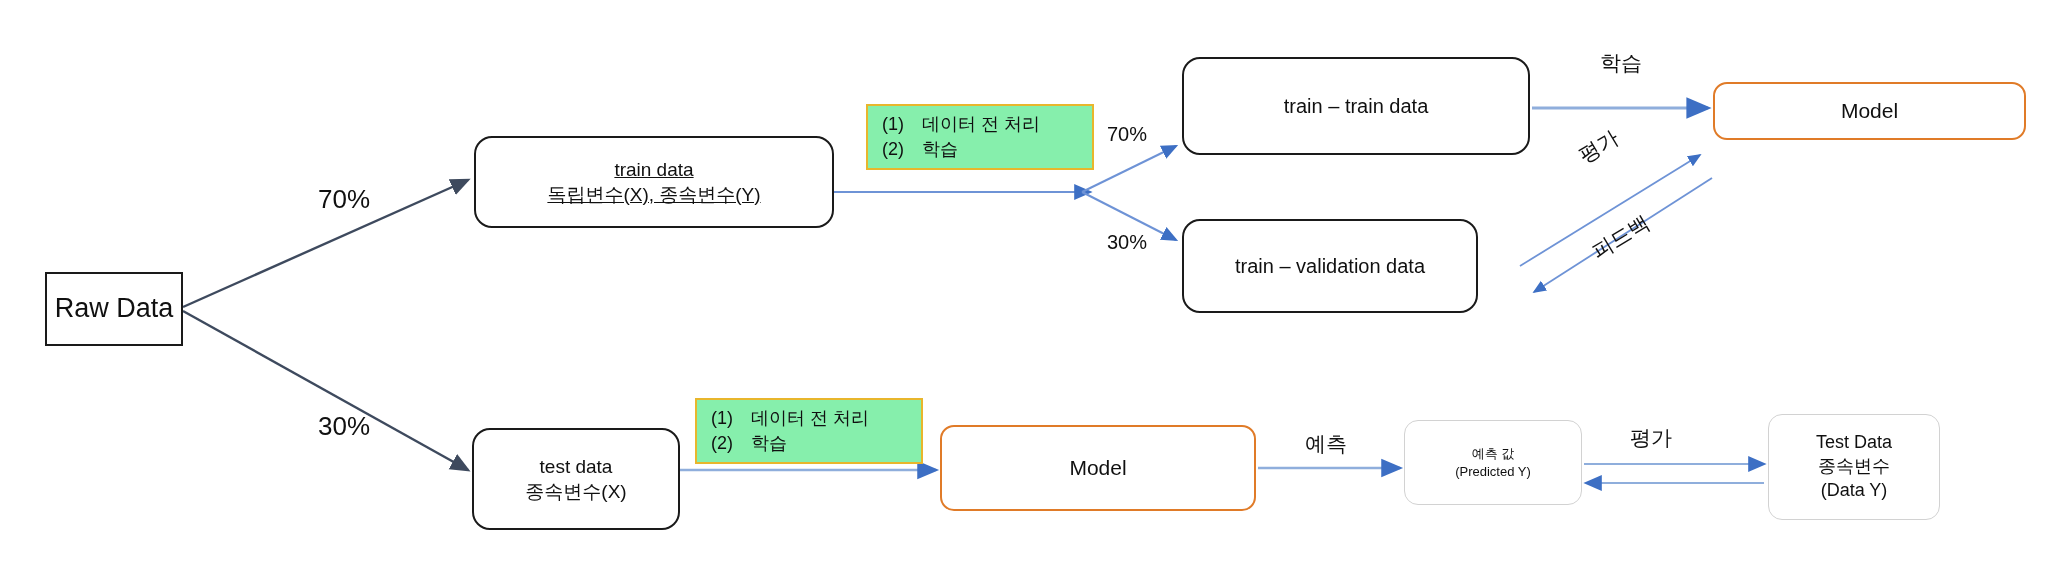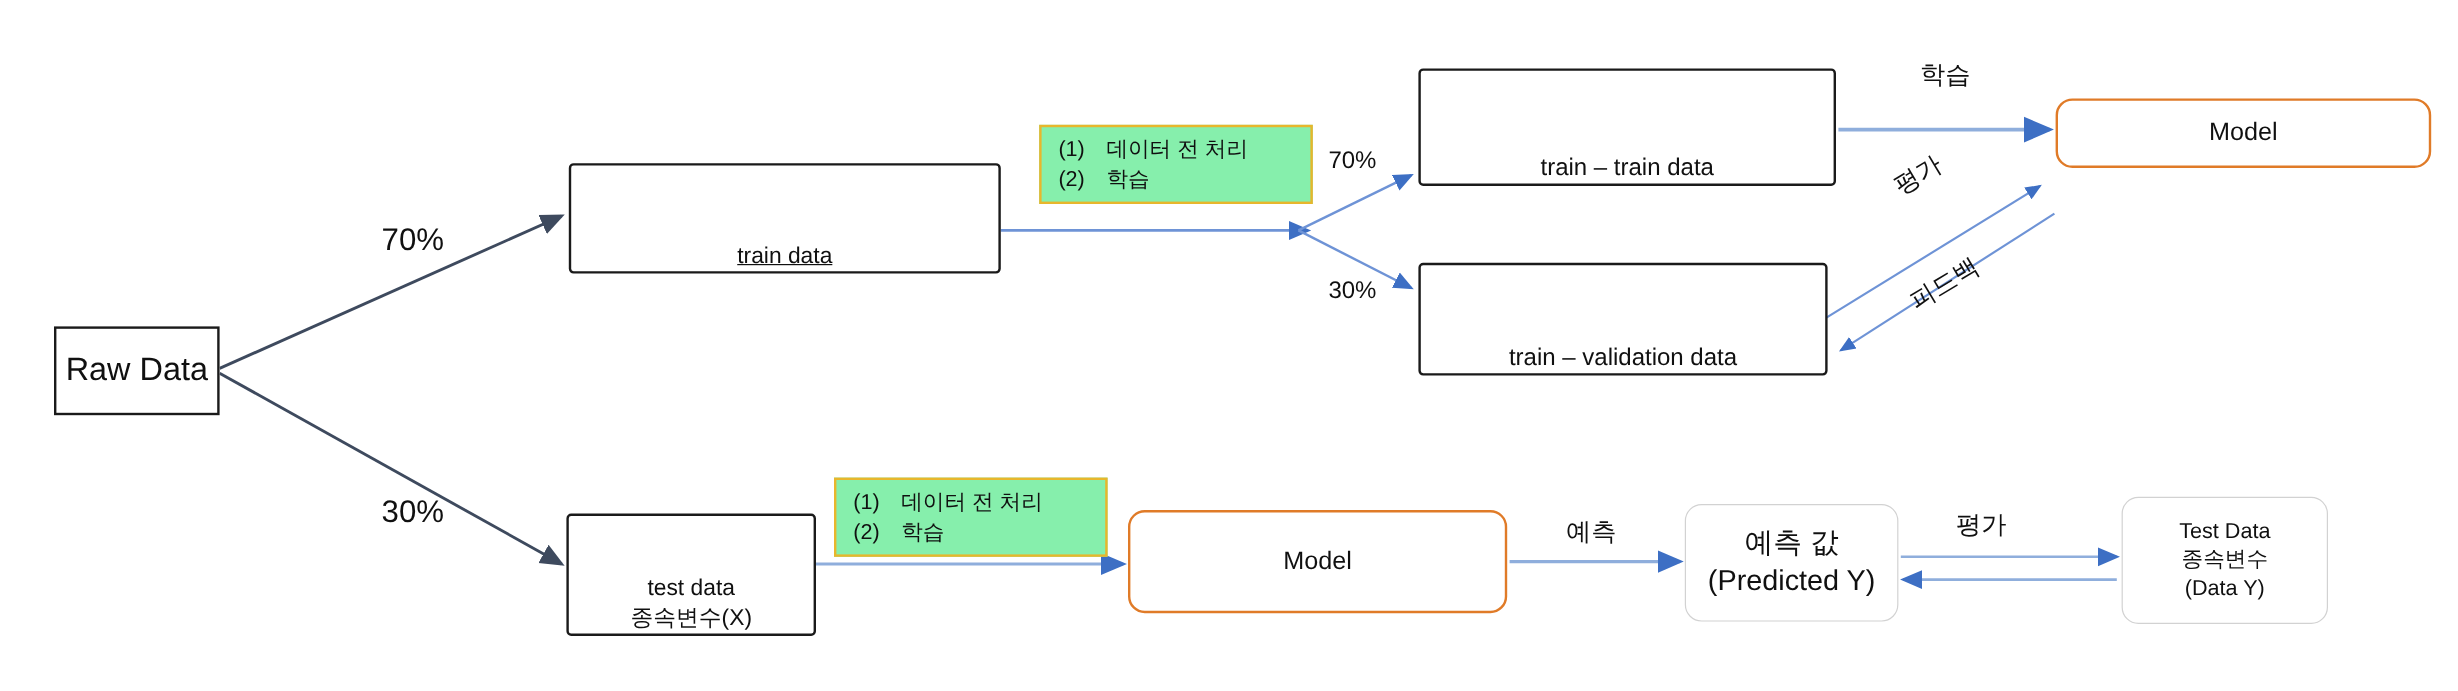--- a/index.html
+++ b/index.html
@@ -24,21 +24,21 @@
     justify-content: center;
     text-align: center;
     color: #101010;
     background: #ffffff;
     line-height: 1.32;
   }
   .node .line { display: block; white-space: nowrap; }
 
   
   .sq-black  { border: 2.5px solid #1a1a1a; border-radius: 0; }
-  .rd-black  { border: 2.5px solid #1a1a1a; border-radius: 4px; justify-content: flex-end; }
+  .rd-black  { border: 2.5px solid #1a1a1a; border-radius: 18px; }
   .rd-orange { border: 2.5px solid #E07B28; border-radius: 14px; }
   .rd-gray   { border: 1.6px solid #D2D2D2; border-radius: 14px; }
   .yellow-box {
     position: absolute;
     box-sizing: border-box;
     border: 2.5px solid #E8B62C;
     background: #86efac;
     padding: 6px 14px 6px 14px;
     color: #101010;
     line-height: 1.38;
@@ -102,44 +102,45 @@
 
     <line x1="1764" y1="483" x2="1586" y2="483" stroke="#8FAEDC" stroke-width="2.2" marker-end="url(#ah-blue)"></line>
   </svg>
 
   <div class="node sq-black" style="left:45px; top:272px; width:138px; height:74px; font-size:27px;">
     <span class="line">Raw Data</span>
   </div>
 
   <div class="node rd-black" style="left:474px; top:136px; width:360px; height:92px; font-size:19px;text-decoration:underline;">
     <span class="line">train data</span>
+    <span class="line">독립변수(X), 종속변수(Y)</span>
   </div>
 
   <div class="node rd-black" style="left:472px; top:428px; width:208px; height:102px; font-size:19px;">
     <span class="line">test data</span>
     <span class="line">종속변수(X)</span>
   </div>
 
   <div class="node rd-black" style="left:1182px; top:57px; width:348px; height:98px; font-size:20px;">
     <span class="line">train – train data</span>
   </div>
 
-  <div class="node rd-black" style="left:1182px; top:219px; width:341px; height:94px; font-size:20px;">
+  <div class="node rd-black" style="left:1182px; top:219px; width:296px; height:94px; font-size:20px;">
     <span class="line">train – validation data</span>
   </div>
 
   <div class="node rd-orange" style="left:1713px; top:82px; width:313px; height:58px; font-size:21px;">
     <span class="line">Model</span>
   </div>
 
   <div class="node rd-orange" style="left:940px; top:425px; width:316px; height:86px; font-size:21px;">
     <span class="line">Model</span>
   </div>
 
-  <div class="node rd-gray" style="left:1404px; top:420px; width:178px; height:98px; font-size:24px;">
+  <div class="node rd-gray" style="left:1404px; top:420px; width:178px; height:85px; font-size:13px;">
     <span class="line">예측 값</span>
     <span class="line">(Predicted Y)</span>
   </div>
 
   <div class="node rd-gray" style="left:1768px; top:414px; width:172px; height:106px; font-size:18px;">
     <span class="line">Test Data</span>
     <span class="line">종속변수</span>
     <span class="line">(Data Y)</span>
   </div>
 

